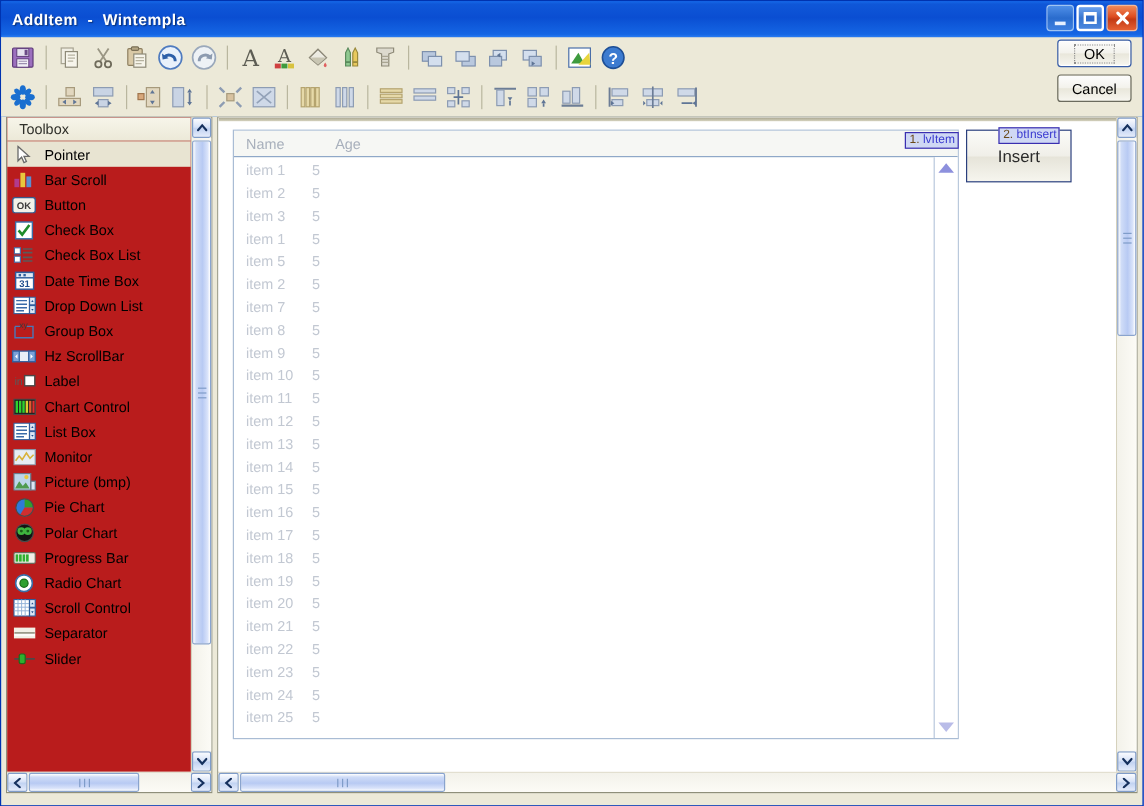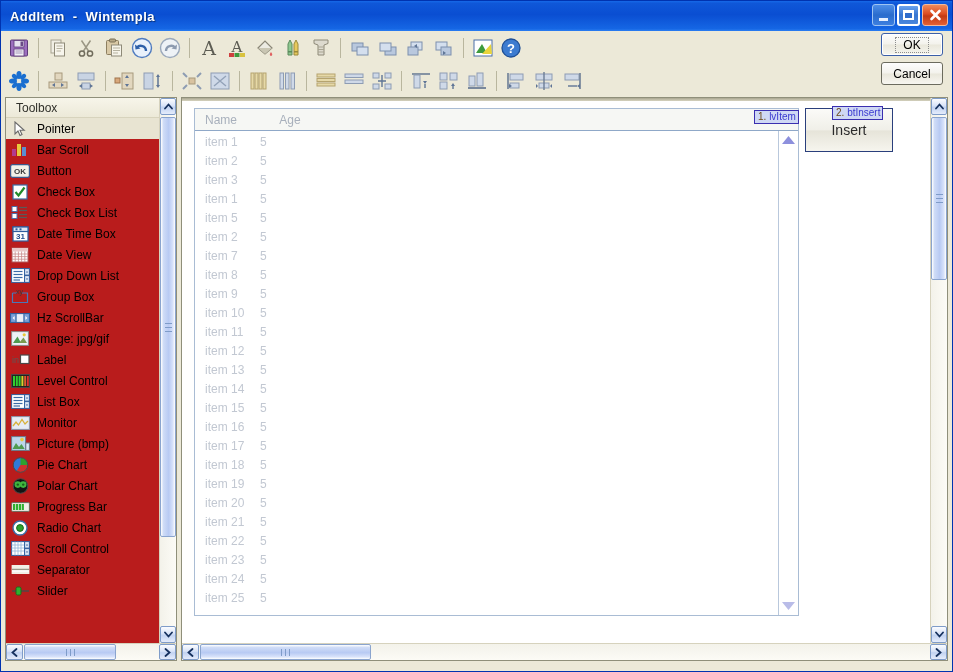--- a/index.html
+++ b/index.html
@@ -662,38 +662,20 @@
                 <span class="tbx-ico">
                   <svg width="17" height="16" viewBox="0 0 17 16">
                     <rect x="1" y="1" width="15" height="14" fill="#ffffff" stroke="#2f5e9e" stroke-width="1.2"></rect>
                     <rect x="1" y="1" width="15" height="4.5" fill="#dfe8f4" stroke="#2f5e9e" stroke-width="1.2"></rect>
                     <rect x="3.5" y="2.3" width="2" height="2" fill="#2f5e9e"></rect>
                     <rect x="7.5" y="2.3" width="2" height="2" fill="#2f5e9e"></rect>
                     <text x="8.5" y="13" font-family="Liberation Sans, sans-serif" font-size="8" font-weight="bold" text-anchor="middle" fill="#1f4d8e">31</text>
                   </svg>
                 </span>
                 <span>Date Time Box</span>
-              </div>
-              <div class="tbx-item">
-                <span class="tbx-ico">
-                  <svg width="18" height="16" viewBox="0 0 18 16">
-                    <rect x="1" y="1" width="16" height="14" fill="#ffffff" stroke="#b05a5a"></rect>
-                    <rect x="1" y="1" width="16" height="3.5" fill="#e8c8c8"></rect>
-                    <g stroke="#c88a8a" stroke-width=".8">
-                      <line x1="1" y1="7" x2="17" y2="7"></line>
-                      <line x1="1" y1="9.6" x2="17" y2="9.6"></line>
-                      <line x1="1" y1="12.2" x2="17" y2="12.2"></line>
-                      <line x1="4.2" y1="4.5" x2="4.2" y2="15"></line>
-                      <line x1="7.4" y1="4.5" x2="7.4" y2="15"></line>
-                      <line x1="10.6" y1="4.5" x2="10.6" y2="15"></line>
-                      <line x1="13.8" y1="4.5" x2="13.8" y2="15"></line>
-                    </g>
-                  </svg>
-                </span>
-                <span>Date View</span>
               </div>
               <div class="tbx-item">
                 <span class="tbx-ico">
                   <svg width="19" height="15" viewBox="0 0 19 15">
                     <rect x="0.6" y="0.6" width="13" height="13.8" fill="#ffffff" stroke="#2f5e9e"></rect>
                     <g stroke="#3a6ba8" stroke-width="1.2">
                       <line x1="2.5" y1="3.5" x2="11.5" y2="3.5"></line>
                       <line x1="2.5" y1="6.5" x2="11.5" y2="6.5"></line>
                       <line x1="2.5" y1="9.5" x2="11.5" y2="9.5"></line>
                       <line x1="2.5" y1="12" x2="9" y2="12"></line>
@@ -722,31 +704,20 @@
                     <rect x="0.6" y="1.6" width="5.5" height="8.8" fill="#7aa0d8" stroke="#2f5e9e"></rect>
                     <rect x="13.9" y="1.6" width="5.5" height="8.8" fill="#7aa0d8" stroke="#2f5e9e"></rect>
                     <path d="M4.6 4 L2.6 6 L4.6 8 Z" fill="#ffffff"></path>
                     <path d="M15.4 4 L17.4 6 L15.4 8 Z" fill="#ffffff"></path>
                   </svg>
                 </span>
                 <span>Hz ScrollBar</span>
               </div>
               <div class="tbx-item">
                 <span class="tbx-ico">
-                  <svg width="18" height="15" viewBox="0 0 18 15">
-                    <rect x="0.6" y="0.6" width="16.8" height="13.8" fill="#eef2f8" stroke="#8a8a8a"></rect>
-                    <path d="M2 12 L6.5 5.5 L10 12 Z" fill="#4f9b4f"></path>
-                    <path d="M8 12 L12.5 6.5 L16 12 Z" fill="#7a9b4f"></path>
-                    <circle cx="13.2" cy="3.8" r="1.6" fill="#e8c83c"></circle>
-                  </svg>
-                </span>
-                <span>Image: jpg/gif</span>
-              </div>
-              <div class="tbx-item">
-                <span class="tbx-ico">
                   <svg width="19" height="13" viewBox="0 0 19 13">
                     <text x="1" y="10" font-family="Liberation Sans, sans-serif" font-size="9" fill="#5a5a5a">in</text>
                     <rect x="9.5" y="2" width="8.5" height="8.5" fill="#ffffff" stroke="#4a4a4a" stroke-width="1.2"></rect>
                   </svg>
                 </span>
                 <span>Label</span>
               </div>
               <div class="tbx-item">
                 <span class="tbx-ico">
                   <svg width="19" height="14" viewBox="0 0 19 14">
@@ -754,21 +725,21 @@
                     <g>
                       <rect x="2" y="2" width="2" height="10" fill="#2fd02f"></rect>
                       <rect x="4.8" y="2" width="2" height="10" fill="#2fd02f"></rect>
                       <rect x="7.6" y="2" width="2" height="10" fill="#2fd02f"></rect>
                       <rect x="10.4" y="2" width="2" height="10" fill="#d8d02f"></rect>
                       <rect x="13.2" y="2" width="2" height="10" fill="#e05a2f"></rect>
                       <rect x="16" y="2" width="1.8" height="10" fill="#e02f2f"></rect>
                     </g>
                   </svg>
                 </span>
-                <span>Level Control</span>
+                <span>Chart Control</span>
               </div>
               <div class="tbx-item">
                 <span class="tbx-ico">
                   <svg width="19" height="15" viewBox="0 0 19 15">
                     <rect x="0.6" y="0.6" width="13" height="13.8" fill="#ffffff" stroke="#2f5e9e"></rect>
                     <g stroke="#3a6ba8" stroke-width="1.2">
                       <line x1="2.5" y1="3.5" x2="11.5" y2="3.5"></line>
                       <line x1="2.5" y1="6.5" x2="11.5" y2="6.5"></line>
                       <line x1="2.5" y1="9.5" x2="11.5" y2="9.5"></line>
                       <line x1="2.5" y1="12" x2="9" y2="12"></line>

